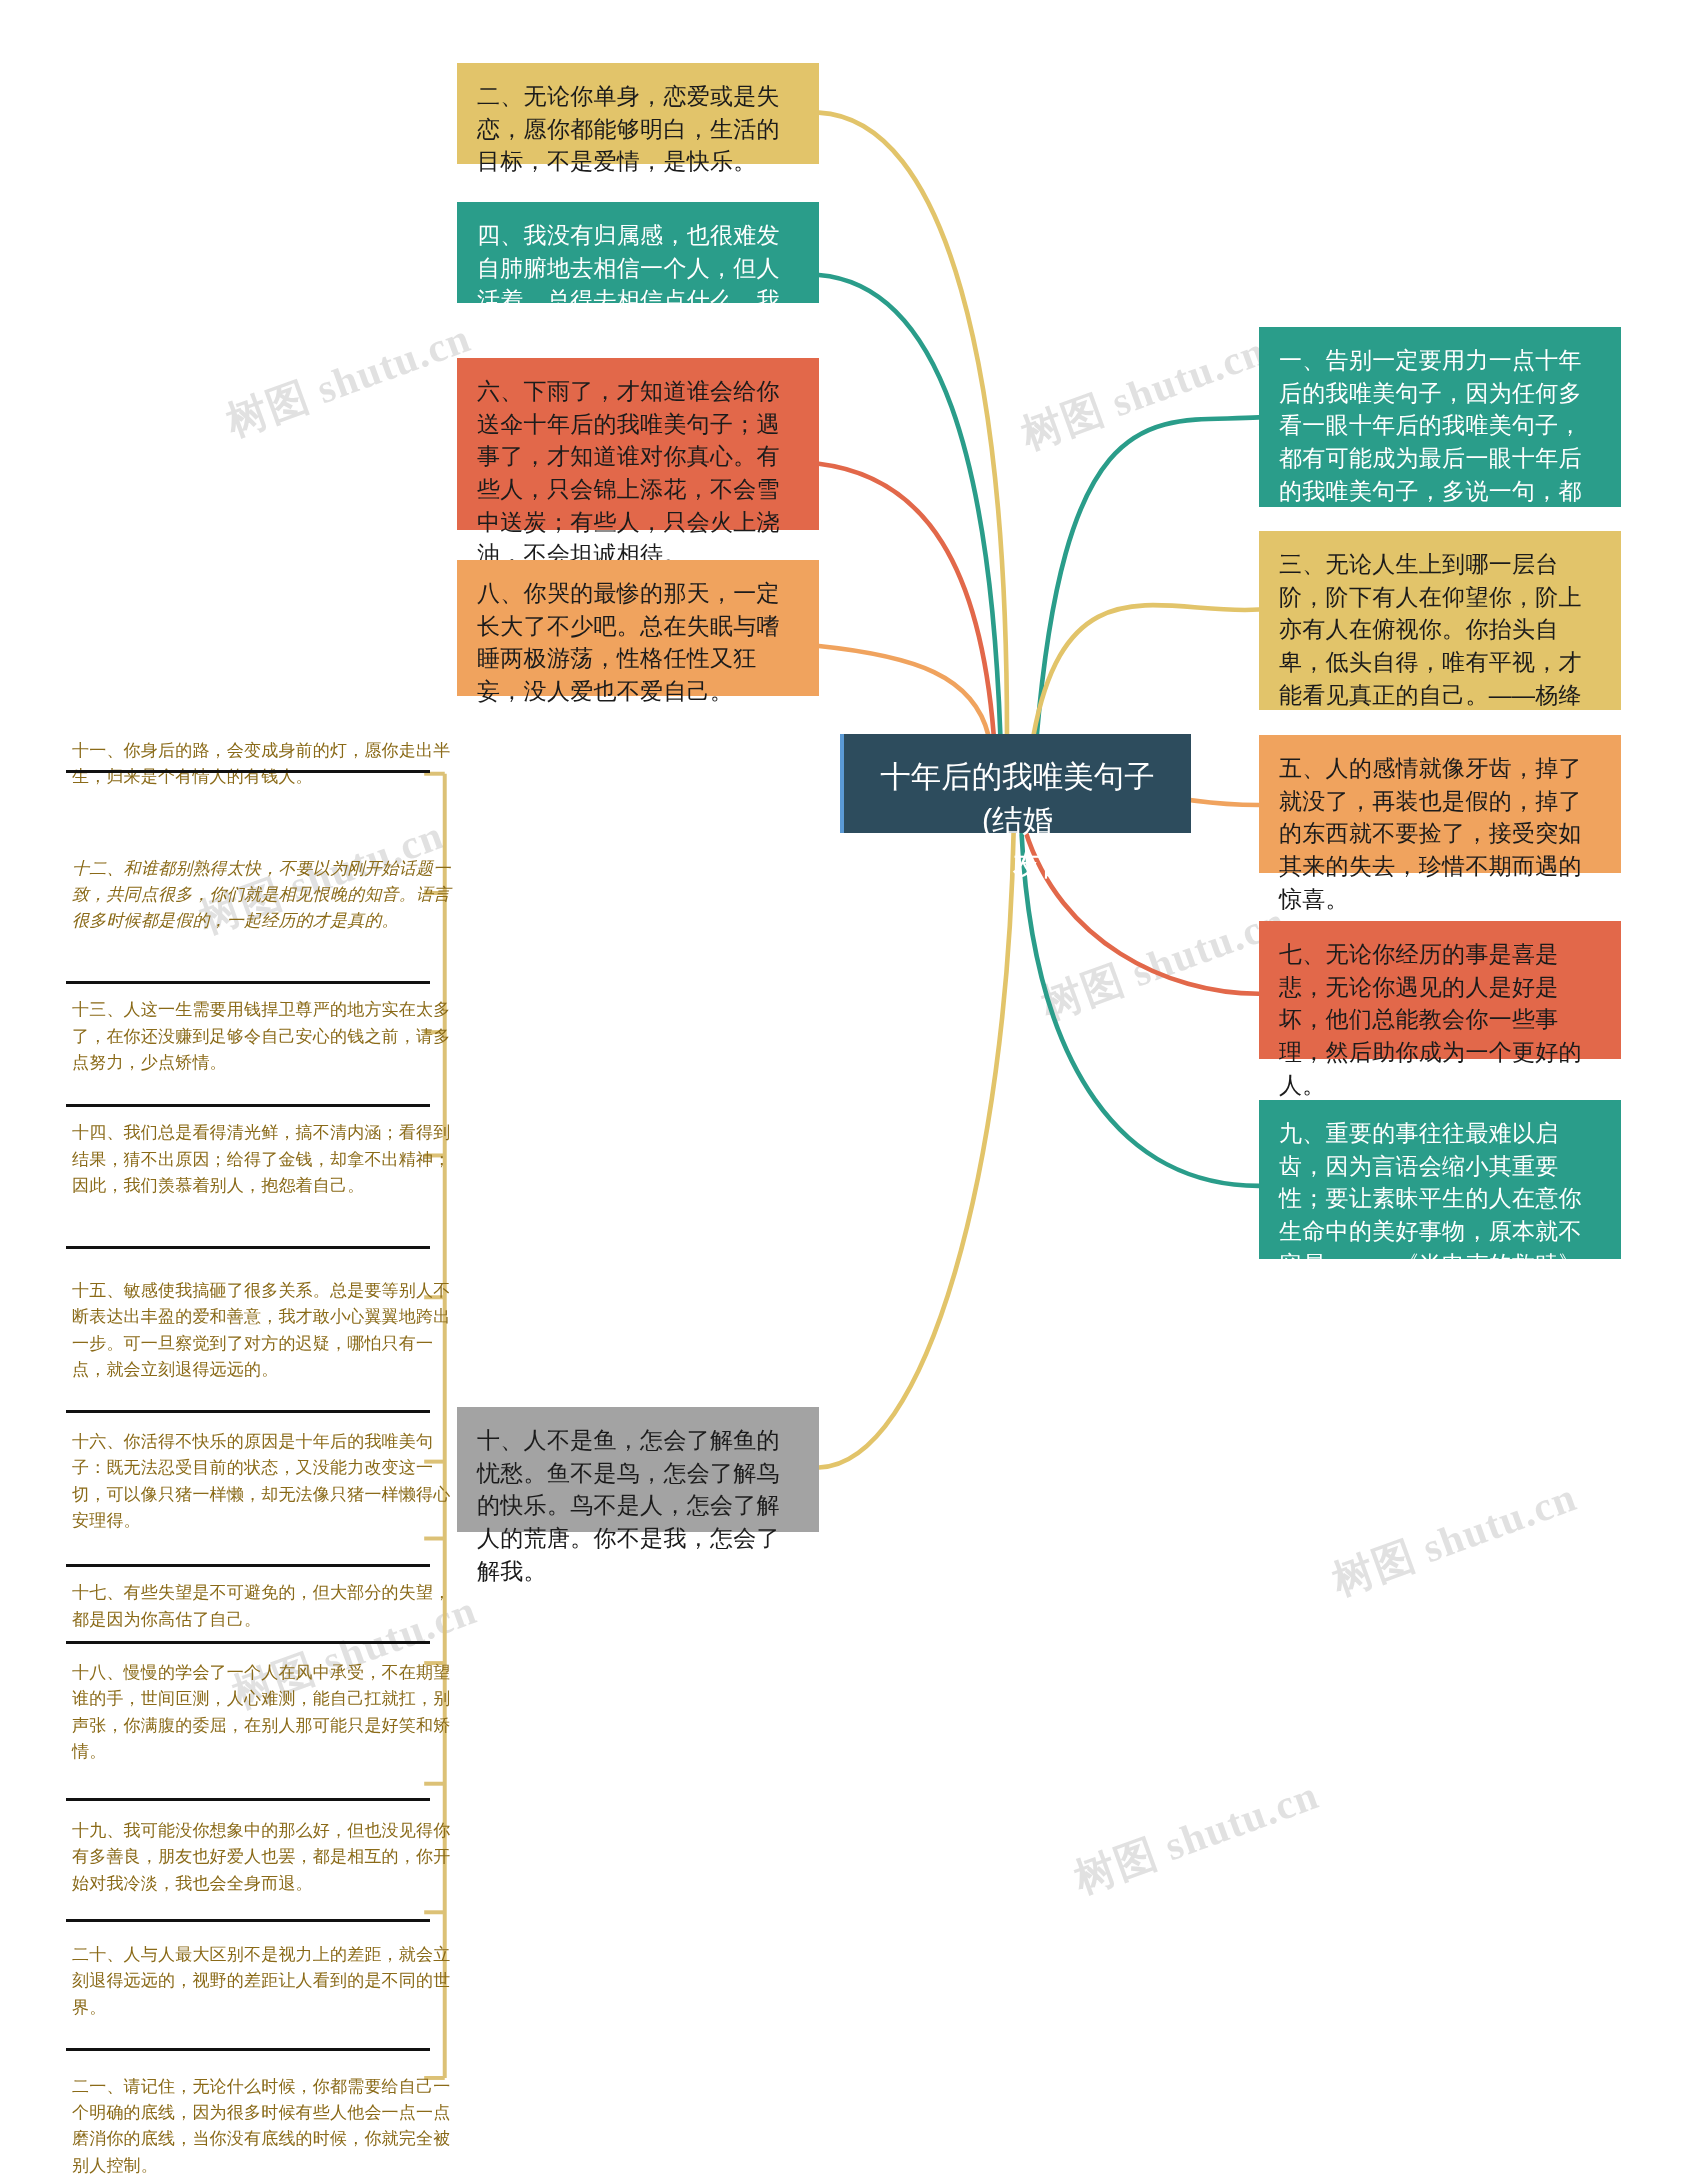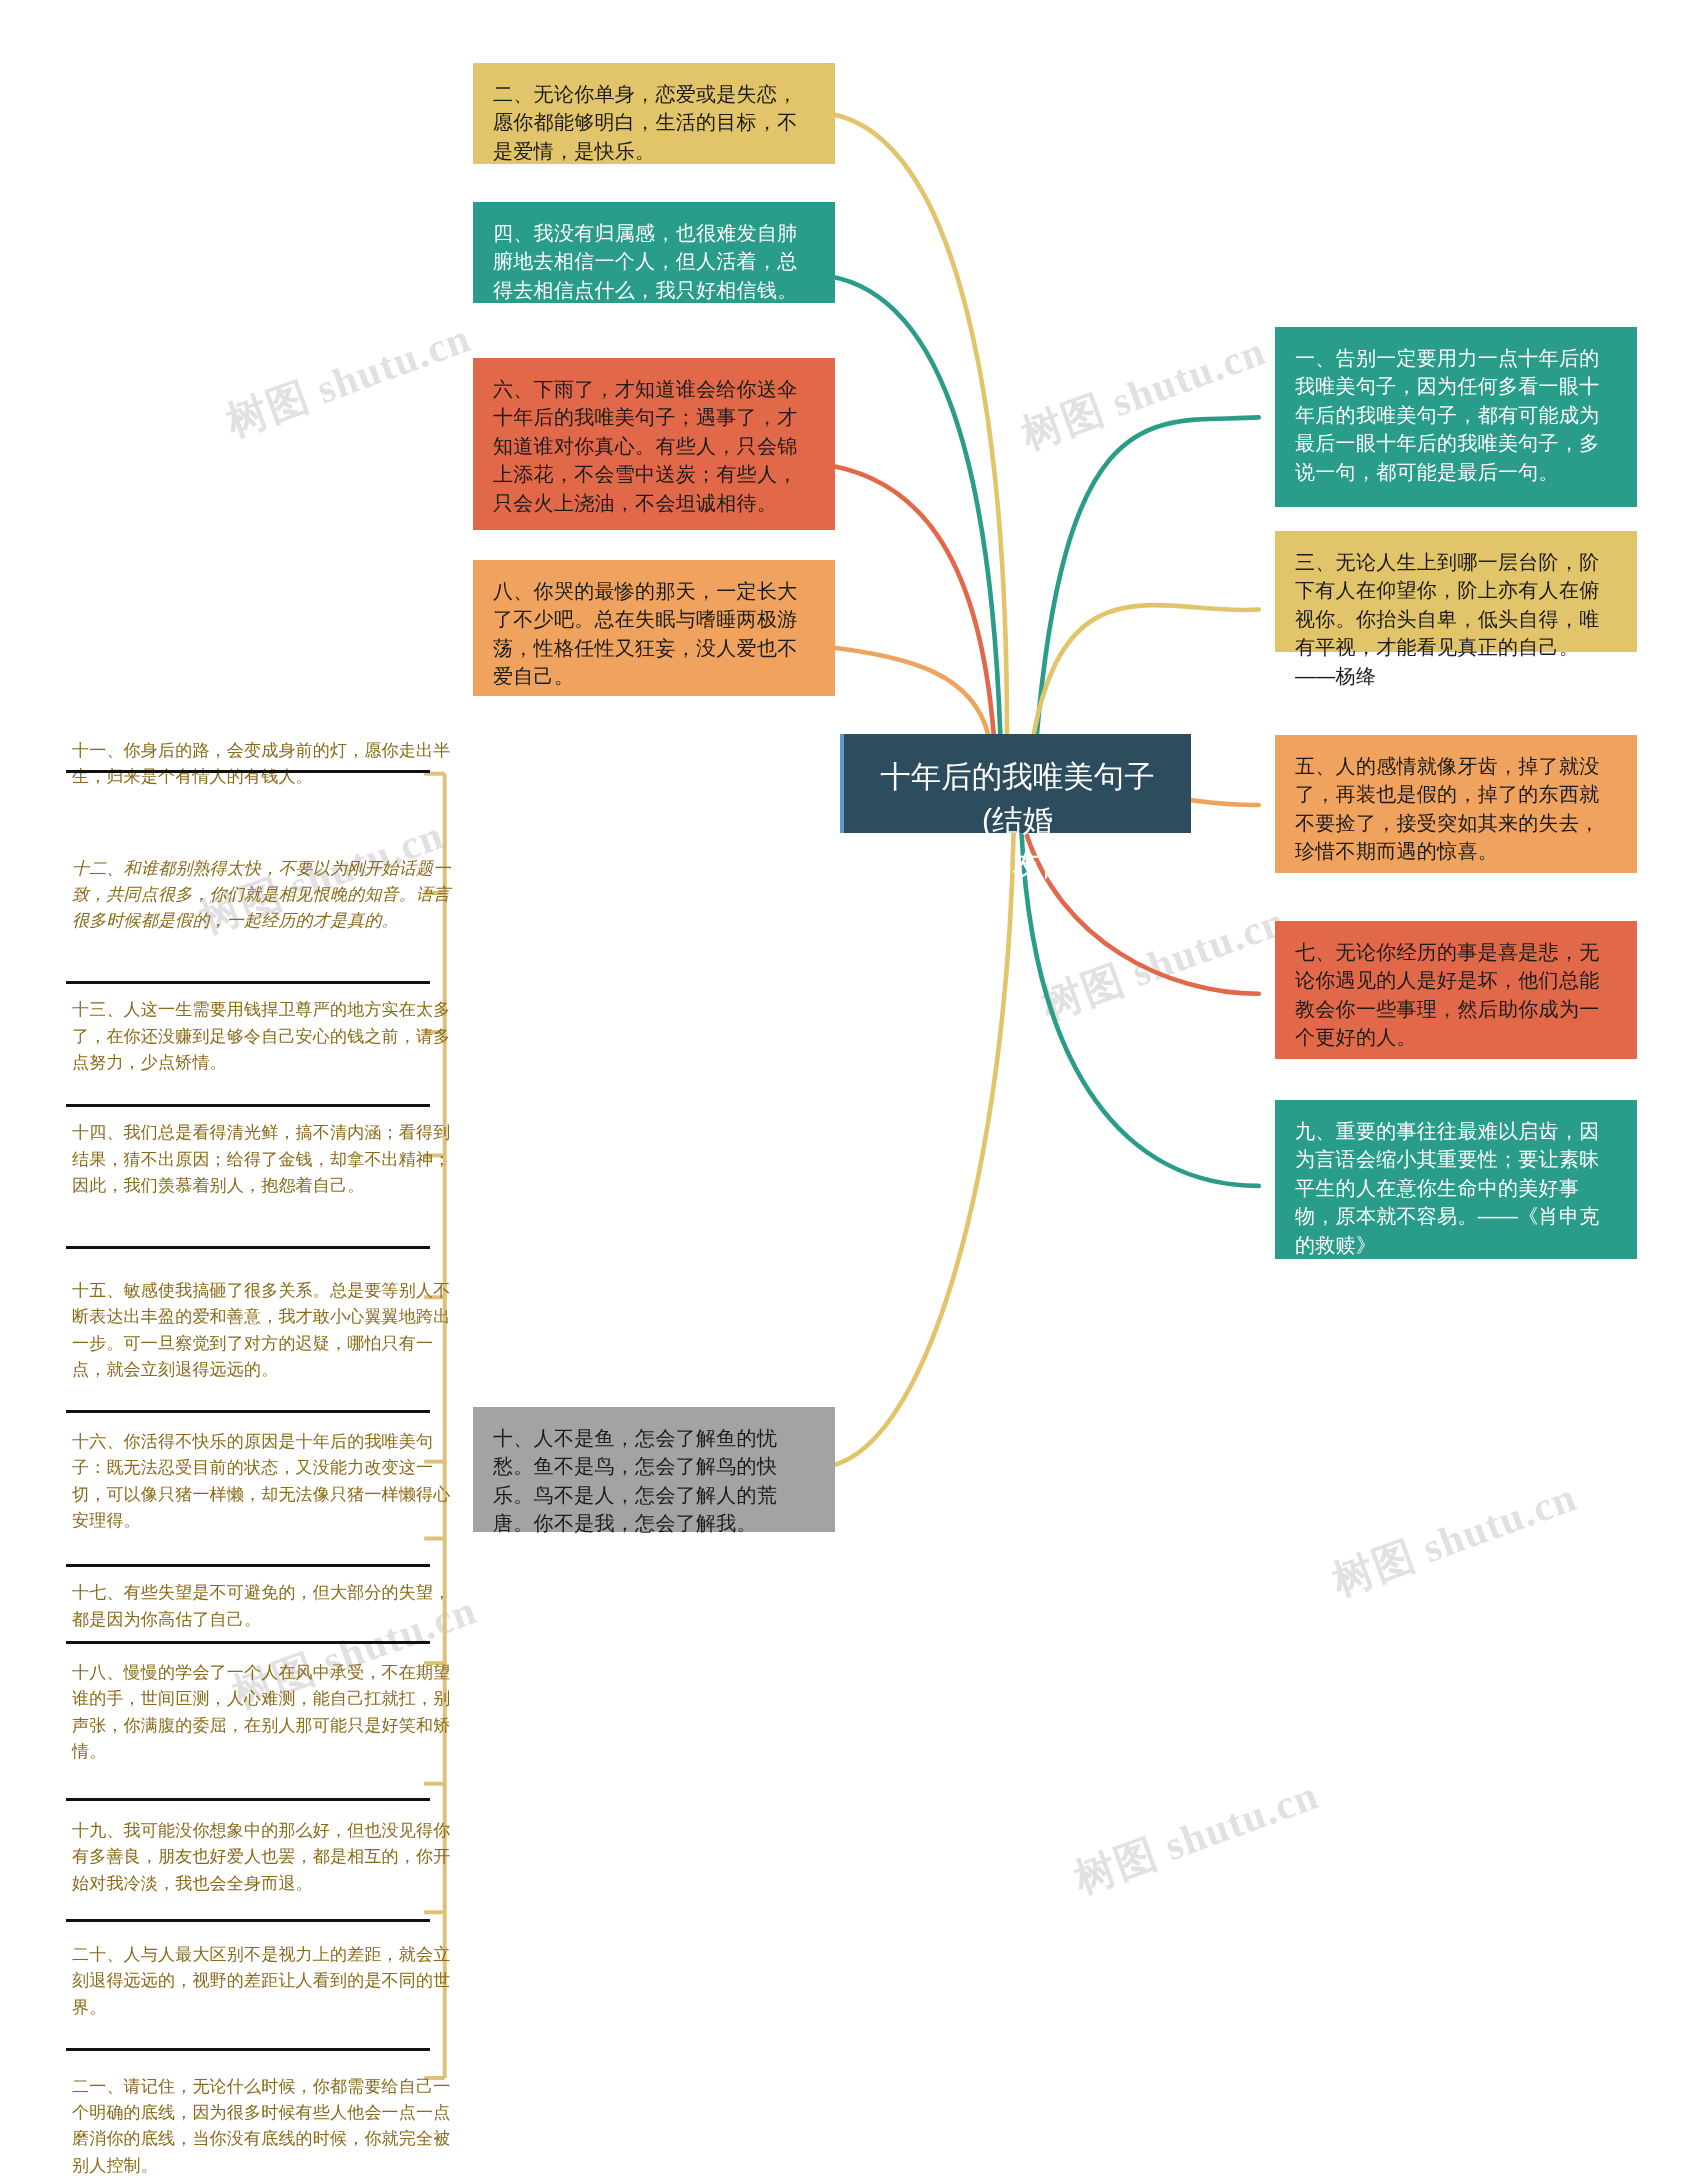--- a/index.html
+++ b/index.html
@@ -18,24 +18,23 @@
     pointer-events:none;user-select:none;letter-spacing:1.3px;
   }
 
   
   #links{position:absolute;left:0;top:0;width:1696px;height:2183px;}
 
   
   .node{
     position:absolute;box-sizing:border-box;
     padding:17px 35px 17px 20px;
-    font-size:20px;line-height:1.42;
+    font-size:23px;line-height:1.42;
     letter-spacing:0.3px;
     word-break:break-all;
-    margin-left:16px;
   }
   .node.dark-text{color:#1b1b1b;}
   .node.light-text{color:#ffffff;}
 
   
   #central{
     position:absolute;box-sizing:border-box;
     background:#2d4c5d;border-left:4.6px solid #5b9ad5;
     color:#ffffff;font-size:30.5px;line-height:1.45;
     padding:20px 22.5px;text-align:center;
@@ -100,21 +99,21 @@
   <div class="node light-text" style="left:457px;top:202px;width:362px;height:101px;background:#2a9d8a;">四、我没有归属感，也很难发自肺腑地去相信一个人，但人活着，总得去相信点什么，我只好相信钱。</div>
 
   <div class="node dark-text" style="left:457px;top:358px;width:362px;height:172px;background:#e2684a;">六、下雨了，才知道谁会给你送伞十年后的我唯美句子；遇事了，才知道谁对你真心。有些人，只会锦上添花，不会雪中送炭；有些人，只会火上浇油，不会坦诚相待。</div>
 
   <div class="node dark-text" style="left:457px;top:560px;width:362px;height:136px;background:#f0a35e;">八、你哭的最惨的那天，一定长大了不少吧。总在失眠与嗜睡两极游荡，性格任性又狂妄，没人爱也不爱自己。</div>
 
   <div class="node dark-text" style="left:457px;top:1407px;width:362px;height:125px;background:#a3a3a3;">十、人不是鱼，怎会了解鱼的忧愁。鱼不是鸟，怎会了解鸟的快乐。鸟不是人，怎会了解人的荒唐。你不是我，怎会了解我。</div>
 
   <div class="node light-text" style="left:1259px;top:327px;width:362px;height:180px;background:#2a9d8a;">一、告别一定要用力一点十年后的我唯美句子，因为任何多看一眼十年后的我唯美句子，都有可能成为最后一眼十年后的我唯美句子，多说一句，都可能是最后一句。</div>
 
-  <div class="node dark-text" style="left:1259px;top:531px;width:362px;height:121px;background:#e2c46a;">三、无论人生上到哪一层台阶，阶下有人在仰望你，阶上亦有人在俯视你。你抬头自卑，低头自得，唯有平视，才能看见真正的自己。——杨绛</div>
+  <div class="node dark-text" style="left:1259px;top:531px;width:362px;height:179px;background:#e2c46a;">三、无论人生上到哪一层台阶，阶下有人在仰望你，阶上亦有人在俯视你。你抬头自卑，低头自得，唯有平视，才能看见真正的自己。——杨绛</div>
 
   <div class="node dark-text" style="left:1259px;top:735px;width:362px;height:138px;background:#f0a35e;">五、人的感情就像牙齿，掉了就没了，再装也是假的，掉了的东西就不要捡了，接受突如其来的失去，珍惜不期而遇的惊喜。</div>
 
   <div class="node dark-text" style="left:1259px;top:921px;width:362px;height:138px;background:#e2684a;">七、无论你经历的事是喜是悲，无论你遇见的人是好是坏，他们总能教会你一些事理，然后助你成为一个更好的人。</div>
 
   <div class="node light-text" style="left:1259px;top:1100px;width:362px;height:159px;background:#2a9d8a;">九、重要的事往往最难以启齿，因为言语会缩小其重要性；要让素昧平生的人在意你生命中的美好事物，原本就不容易。——《肖申克的救赎》</div>
 
   <div id="leftlist">
 
     <svg id="spine" viewBox="0 0 700 2200" xmlns="http://www.w3.org/2000/svg">

